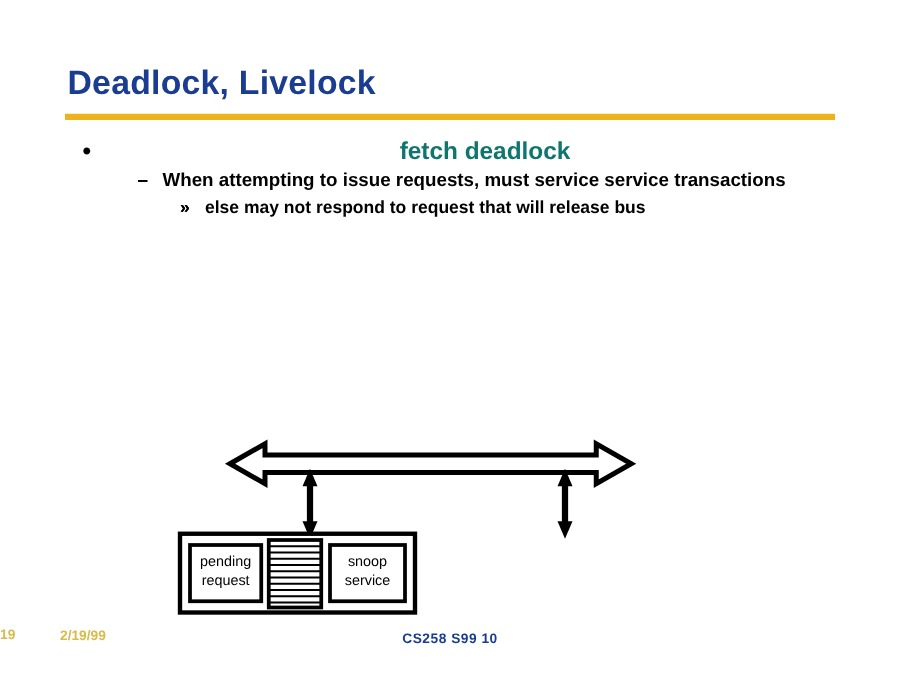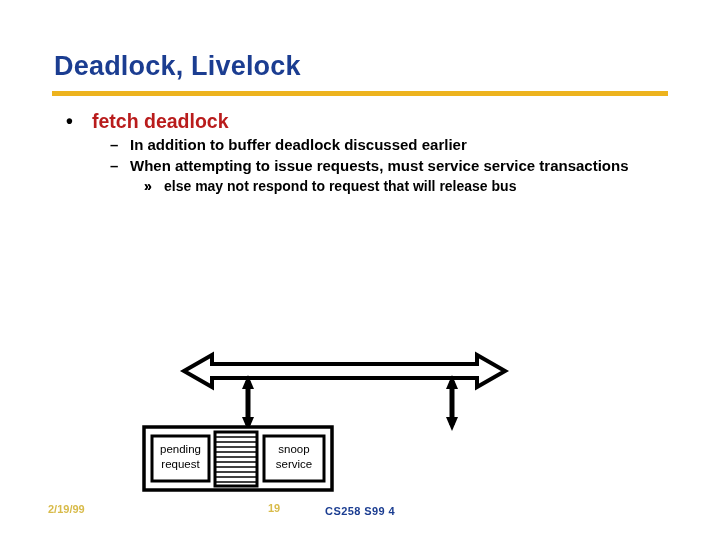--- a/index.html
+++ b/index.html
@@ -57,21 +57,22 @@
     margin-bottom: 2px;
   }
   .lvl1 .marker {
     position: absolute;
     left: 12px;
     top: 0;
     font-size: 19.5px;
     line-height: 1.17;
   }
   .lvl1 .em {
-    color: #b91c1c;
+    color: #0f766e;
+    text-align: center;
   }
 
   .lvl2 {
     position: relative;
     padding-left: 76px;
     font-size: 15px;
     font-weight: bold;
     color: #000000;
     line-height: 1.2;
     margin-top: 3px;
@@ -127,21 +128,21 @@
     top: 505px;
     width: 720px;
     text-align: center;
     color: #1b3d91;
     letter-spacing: 0.4px;
   }
   #footer-page {
     left: 0;
     top: 502px;
     width: 580px;
-    text-align: center;
+    text-align: left;
     padding-right: 32px;
     box-sizing: border-box;
     color: #d8bb4a;
   }
 </style>
 </head>
 <body>
 
 <div id="slide">
 
@@ -150,21 +151,20 @@
 
   <div id="body">
 
     <div class="lvl1">
       <span class="marker">•</span>
       <div class="em">fetch deadlock</div>
     </div>
 
     <div class="lvl2">
       <span class="marker">–</span>
-      <span>In addition to buffer deadlock discussed earlier</span>
     </div>
 
     <div class="lvl2">
       <span class="marker">–</span>
       <span>When attempting to issue requests, must service service transactions</span>
     </div>
 
     <div class="lvl3">
       <span class="marker">»</span>
     </div>
@@ -211,16 +211,16 @@
       <line x1="215" y1="142" x2="257" y2="142" stroke="#000000" stroke-width="1.6"></line>
       <line x1="215" y1="147" x2="257" y2="147" stroke="#000000" stroke-width="1.6"></line>
     </g>
 
     <rect x="264" y="101" width="60" height="45" fill="#ffffff" stroke="#000000" stroke-width="3"></rect>
     <text x="294" y="118" text-anchor="middle" font-family="Liberation Sans, sans-serif" font-size="11.5" fill="#000000">snoop</text>
     <text x="294" y="133" text-anchor="middle" font-family="Liberation Sans, sans-serif" font-size="11.5" fill="#000000">service</text>
   </svg>
 
   <div class="footer-txt" id="footer-date">2/19/99</div>
-  <div class="footer-txt" id="footer-center">CS258 S99 4</div>
+  <div class="footer-txt" id="footer-center">CS258 S99 10</div>
   <div class="footer-txt" id="footer-page">19</div>
 
 </div>
 
 </body></html>

